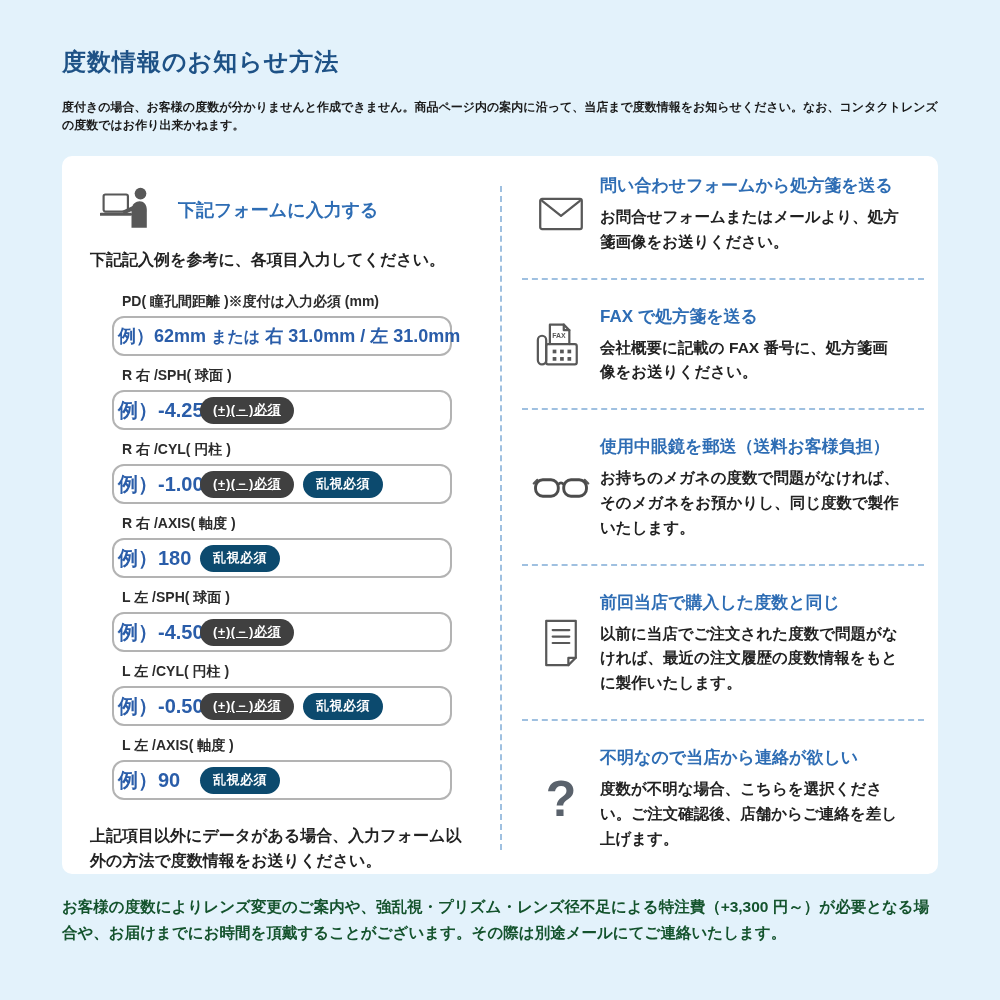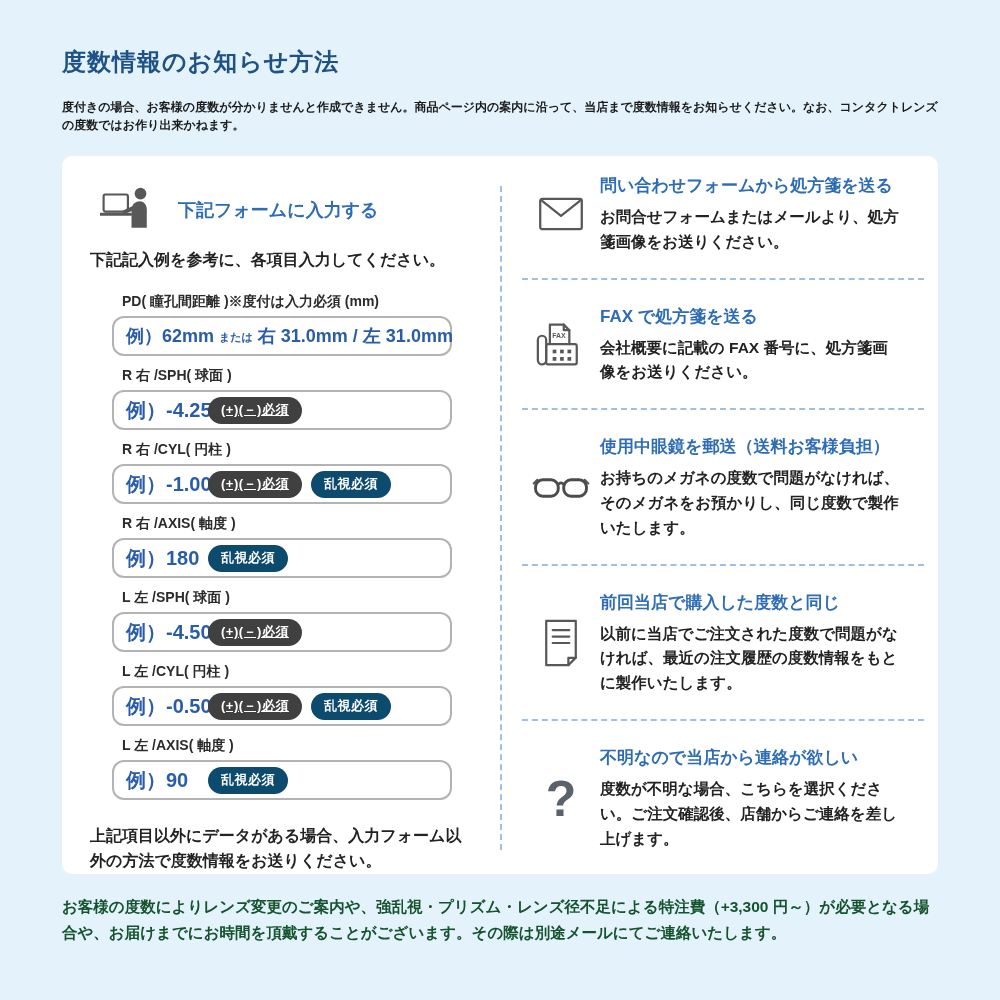--- a/index.html
+++ b/index.html
@@ -14,24 +14,24 @@
   .vdivider { position:absolute; left:438px; top:30px; bottom:24px; width:0; border-left:2px dashed #9fc0e0; }
 
   
   .col-left { width:438px; padding:30px 0 0 28px; }
   .form-header { display:flex; align-items:center; gap:24px; margin:0 0 16px 10px; }
   .form-title { font-size:18px; font-weight:bold; color:#2e6db4; }
   .form-instruction { font-size:16px; font-weight:600; color:#222; margin-bottom:22px; }
   .fields { margin-left:22px; }
   .field { margin-bottom:11px; }
   .field-label { font-size:14px; font-weight:bold; color:#2b2b2b; margin:0 0 5px 10px; }
-  .field-box { width:340px; height:40px; background:#fff; border:2px solid #b3b3b3; border-radius:12px; display:flex; align-items:center; padding:0 12px; }
+  .field-box { width:340px; height:40px; background:#fff; border:2px solid #b3b3b3; border-radius:12px; display:flex; align-items:center; padding:0 4px; }
   .example { font-size:20px; font-weight:bold; color:#2a5da9; width:82px; }
   .ex-main, .ex-suffix { font-size:18px; font-weight:bold; color:#2a5da9; white-space:nowrap; }
-  .ex-mid { font-size:11px; font-weight:bold; color:#2a5da9; margin:3px 5px 0; white-space:nowrap; }
+  .ex-mid { font-size:16px; font-weight:bold; color:#2a5da9; margin:3px 5px 0; white-space:nowrap; }
   .pill { height:27px; border-radius:14px; display:inline-flex; align-items:center; padding:0 13px; color:#fff; font-size:13px; font-weight:bold; margin-right:9px; letter-spacing:0.5px; white-space:nowrap; }
   .pill.blue { background:#404040;text-decoration:underline; }
   .pill.orange { background:#0c4a6e; }
   .form-note { margin-top:24px; font-size:16px; font-weight:600; line-height:1.55; width:372px; color:#222; }
 
   
   .col-right { width:438px; padding:6px 14px 8px 22px; }
   .method { display:flex; padding:25px 0 23px; border-bottom:2px dashed #9fc0e0; }
   .method.first { padding-top:12px; }
   .method.last { border-bottom:none; }

